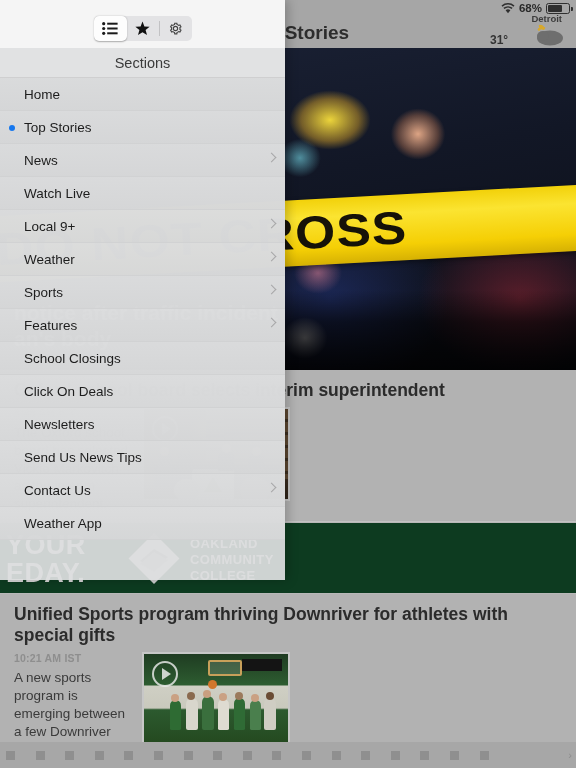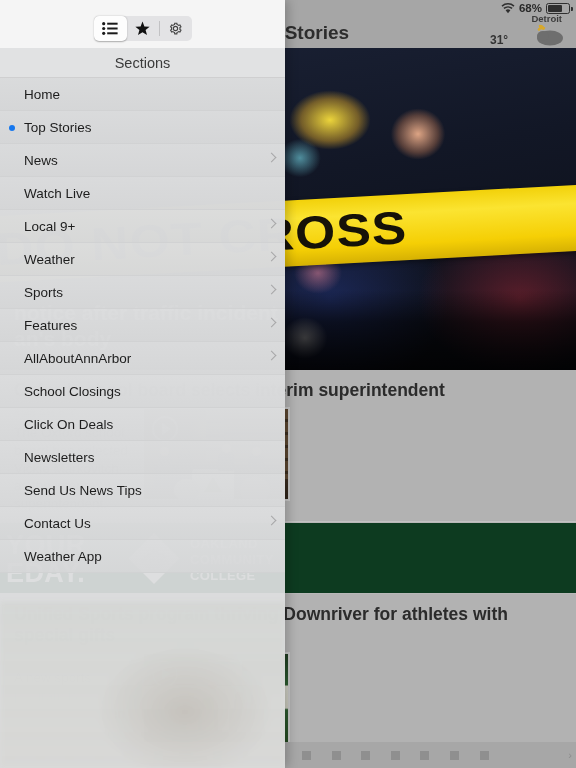--- a/index.html
+++ b/index.html
@@ -161,21 +161,21 @@
 
   .tabbar {
     position: absolute; left: 0; bottom: 0; width: 576px; height: 26px;
     background: #a7a7a7; display: flex; align-items: center; padding: 0 6px;
   }
   .tabbar .sq { width: 9px; height: 9px; background: #8f8f8f; margin-right: 20.6px; }
   .tabbar .more { position: absolute; right: 4px; color: #8d8d8d; font-size: 11px; }
 
   
   #drawer {
-    position: absolute; left: 0; top: 0; width: 285px; height: 768px;
+    position: absolute; left: 0; top: 0; width: 285px; height: 580px;
     background: rgba(222,223,224,0.93);
     box-shadow: 3px 0 10px rgba(0,0,0,.22);
     overflow: hidden;
   }
   .drawer-top { height: 48px; position: relative; background: rgba(247,247,247,0.94); }
   .seg {
     position: absolute; left: 94px; top: 16px;
     width: 98px; height: 25px; border-radius: 5px;
     background: #e3e3e5; display: flex; align-items: center;
   }
@@ -423,24 +423,20 @@
         </div>
       <div class="mi">
           <span>Sports</span>
           <span class="chev"></span>
         </div>
       <div class="mi">
           <span>Features</span>
           <span class="chev"></span>
         </div>
       <div class="mi">
-          <span>AllAboutAnnArbor</span>
-          <span class="chev"></span>
-        </div>
-      <div class="mi">
           <span>School Closings</span>
         </div>
       <div class="mi">
           <span>Click On Deals</span>
         </div>
       <div class="mi">
           <span>Newsletters</span>
         </div>
       <div class="mi">
           <span>Send Us News Tips</span>

